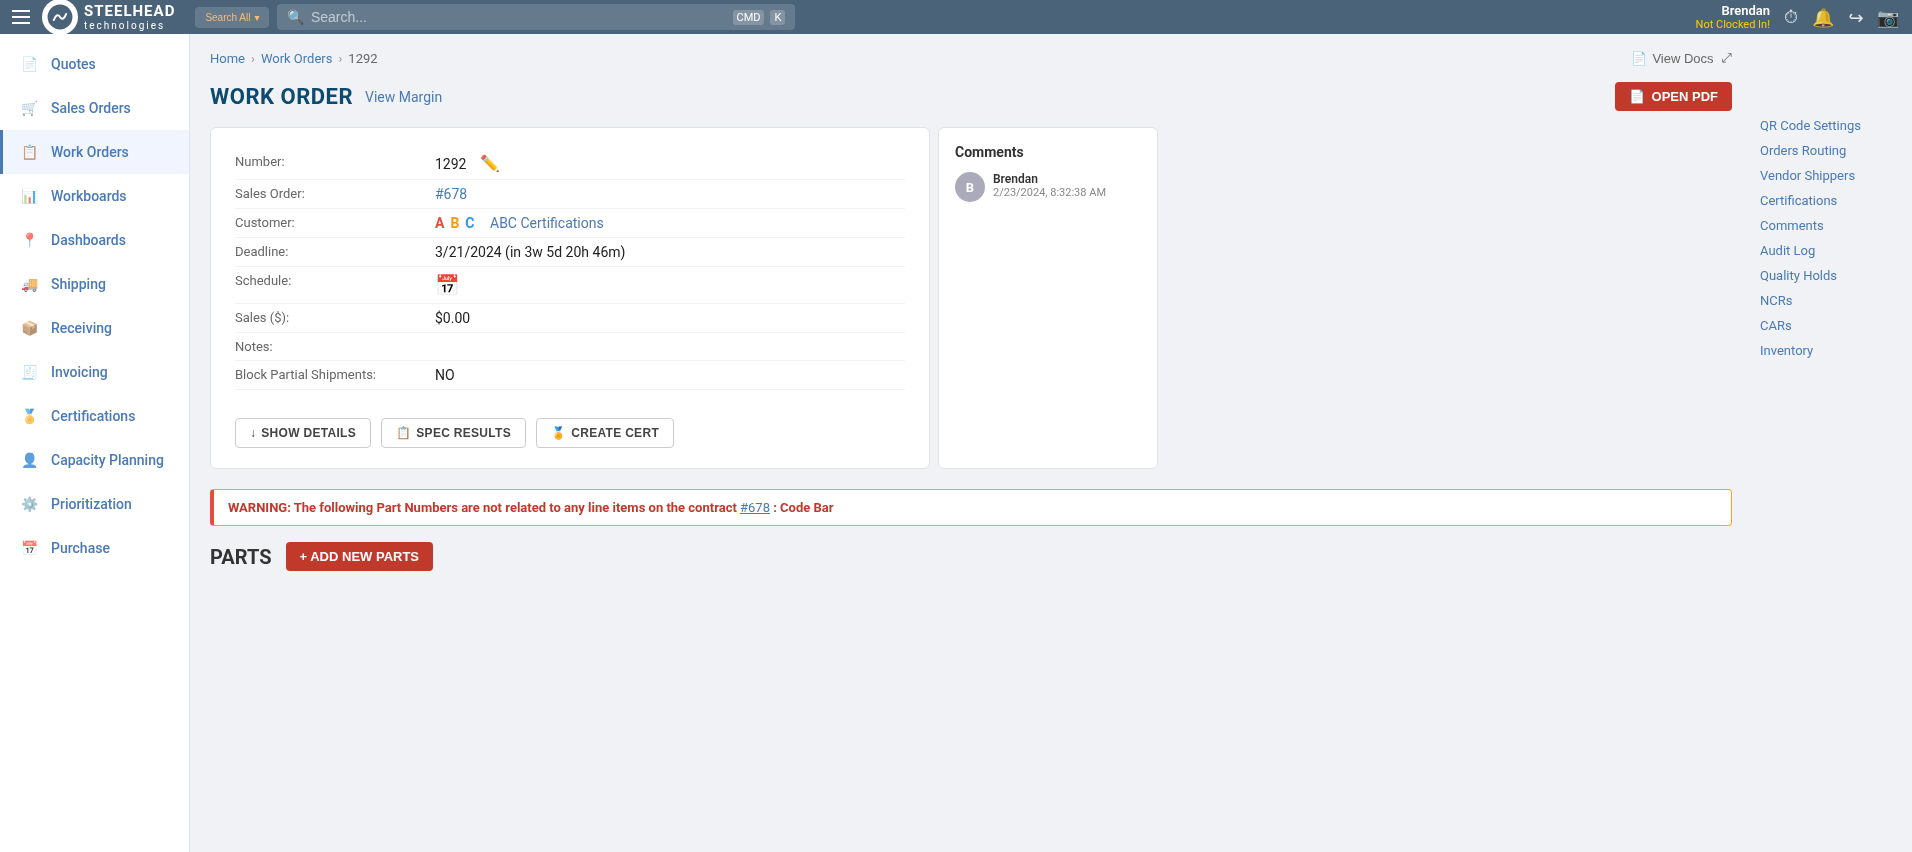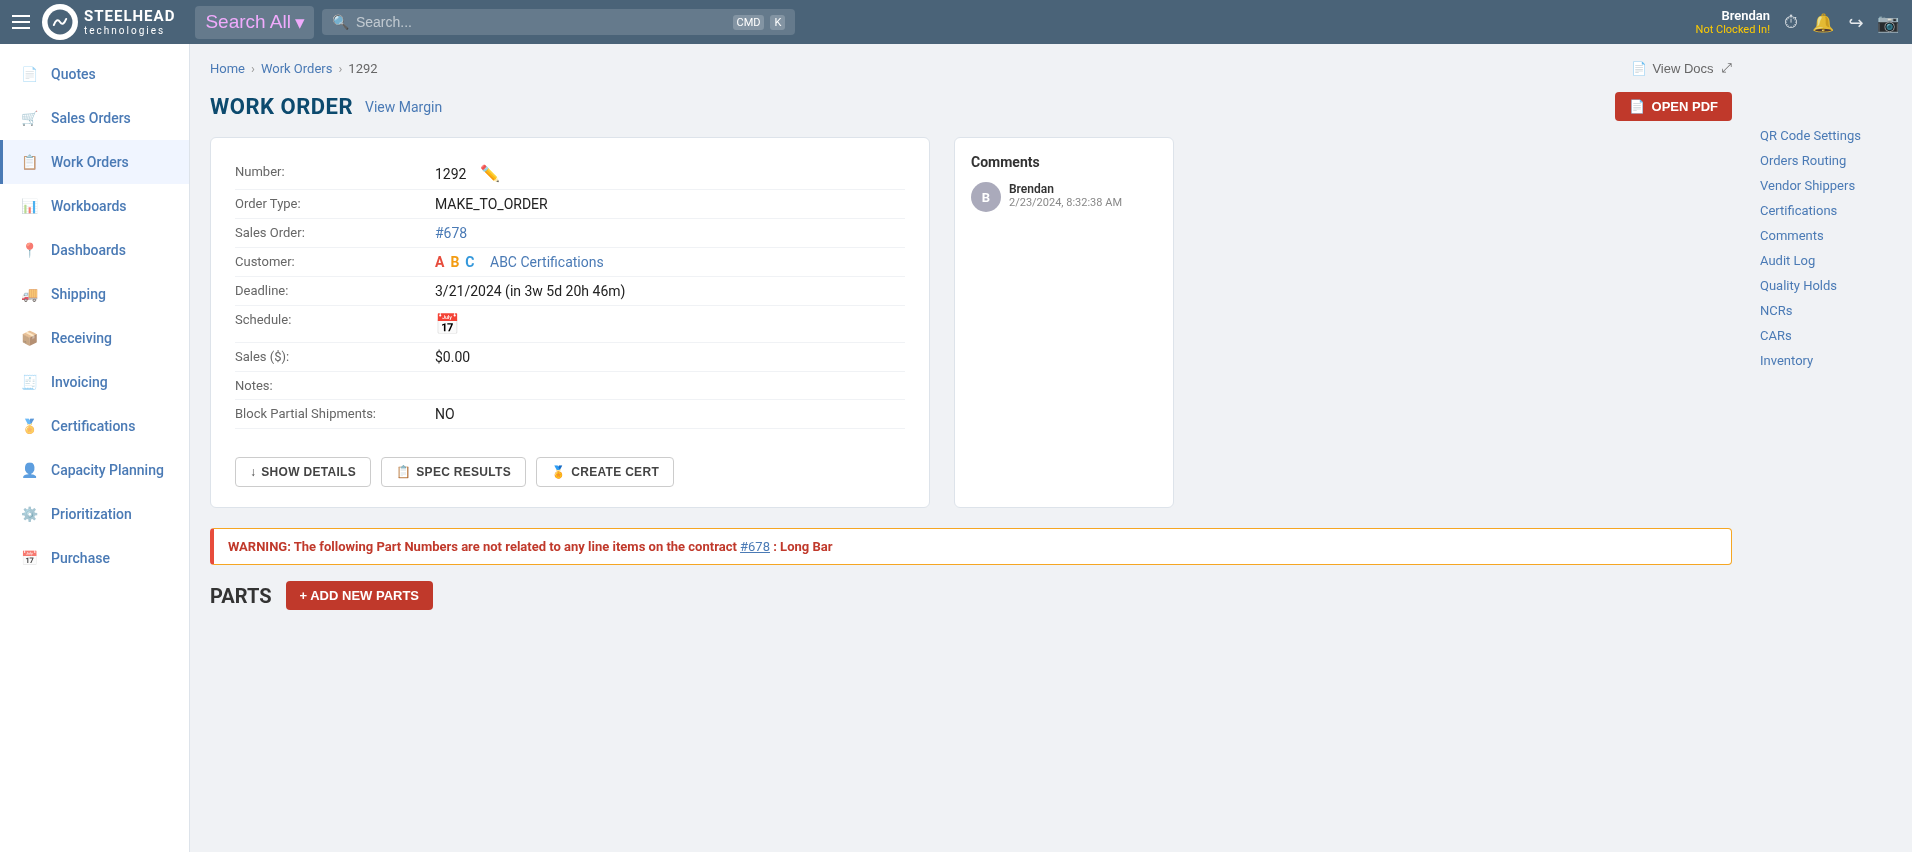--- a/index.html
+++ b/index.html
@@ -4,37 +4,37 @@
   <style>
     * { box-sizing: border-box; margin: 0; padding: 0; }
     body { font-family: -apple-system, BlinkMacSystemFont, 'Segoe UI', Roboto, sans-serif; font-size: 14px; background: #f0f2f5; color: #333; display: flex; flex-direction: column; height: 100vh; overflow: hidden; }
 
     
     .top-nav {
       background: #4a6378;
       color: white;
       display: flex;
       align-items: center;
-      height: 44px;
+      height: 34px;
       padding: 0 12px;
       gap: 12px;
       flex-shrink: 0;
       z-index: 100;
     }
     .hamburger { cursor: pointer; display: flex; flex-direction: column; gap: 4px; }
     .hamburger span { display: block; width: 18px; height: 2px; background: white; }
     .logo { display: flex; align-items: center; gap: 6px; margin-right: 8px; }
     .logo-icon { width: 36px; height: 36px; background: white; border-radius: 50%; display: flex; align-items: center; justify-content: center; }
     .logo-icon svg { width: 28px; height: 28px; }
     .logo-text { display: flex; flex-direction: column; line-height: 1.1; }
     .logo-text .brand { font-weight: 700; font-size: 15px; letter-spacing: 1px; }
     .logo-text .sub { font-size: 10px; letter-spacing: 2px; text-transform: lowercase; }
 
     .search-area { display: flex; align-items: center; gap: 8px; flex: 1; max-width: 600px; }
-    .search-all-btn { background: rgba(255,255,255,0.15); border: none; color: #f0abfc; padding: 5px 10px; border-radius: 4px; cursor: pointer; font-size: 19px; display: flex; align-items: center; gap: 4px; }
+    .search-all-btn { background: rgba(255,255,255,0.15); border: none; color: #fdba74; padding: 5px 10px; border-radius: 4px; cursor: pointer; font-size: 10px; display: flex; align-items: center; gap: 4px; }
     .search-box { flex: 1; display: flex; align-items: center; background: rgba(255,255,255,0.15); border-radius: 4px; padding: 5px 10px; gap: 6px; }
     .search-box input { background: none; border: none; color: white; outline: none; font-size: 14px; flex: 1; }
     .search-box input::placeholder { color: rgba(255,255,255,0.6); }
     .kbd-badge { background: rgba(255,255,255,0.2); border-radius: 3px; padding: 1px 4px; font-size: 11px; }
 
     .nav-right { margin-left: auto; display: flex; align-items: center; gap: 14px; }
     .user-info { text-align: right; }
     .user-info .name { font-weight: 600; font-size: 13px; }
     .user-info .status { font-size: 11px; color: #ffcc00; }
     .nav-icon { cursor: pointer; opacity: 0.85; font-size: 18px; }
@@ -88,21 +88,21 @@
       border-radius: 4px;
       cursor: pointer;
       font-size: 13px;
       font-weight: 600;
       display: flex;
       align-items: center;
       gap: 6px;
     }
 
     
-    .wo-section { display: flex; gap: 24px; margin-bottom: 20px; }
+    .wo-section { display: flex; gap: 8px; margin-bottom: 20px; }
     .wo-card {
       background: white;
       border: 1px solid #dde3ea;
       border-radius: 6px;
       padding: 20px 24px;
       flex: 1;
       max-width: 720px;
     }
     .wo-row { display: flex; align-items: flex-start; padding: 6px 0; border-bottom: 1px solid #f0f2f5; }
     .wo-row:last-child { border-bottom: none; }
@@ -331,24 +331,20 @@
       <div class="wo-card">
 
         <div class="wo-row">
           <span class="wo-label">Number:</span>
           <span class="wo-value">
             <span>1292</span>
             <span class="edit-icon">✏️</span>
           </span>
         </div>
 
-        <div class="wo-row">
-          <span class="wo-label">Order Type:</span>
-          <span class="wo-value">MAKE_TO_ORDER</span>
-        </div>
 
         <div class="wo-row">
           <span class="wo-label">Sales Order:</span>
           <span class="wo-value">
             <a href="#">#678</a>
           </span>
         </div>
 
         <div class="wo-row">
           <span class="wo-label">Customer:</span>
@@ -409,21 +405,21 @@
             <div class="comment-author">Brendan</div>
             <div class="comment-time">2/23/2024, 8:32:38 AM</div>
           </div>
         </div>
       </div>
     </div>
 
     <div class="warning-bar">
       <strong>WARNING: The following Part Numbers are not related to any line items on the contract </strong>
       <a href="#">#678</a>
-      <strong>: Long Bar</strong>
+      <strong>: Code Bar</strong>
     </div>
 
     <div class="parts-header">
       <h2 class="parts-title">PARTS</h2>
       <button class="add-parts-btn">+ ADD NEW PARTS</button>
     </div>
 
   </main>
 
   <div class="right-sidebar">

